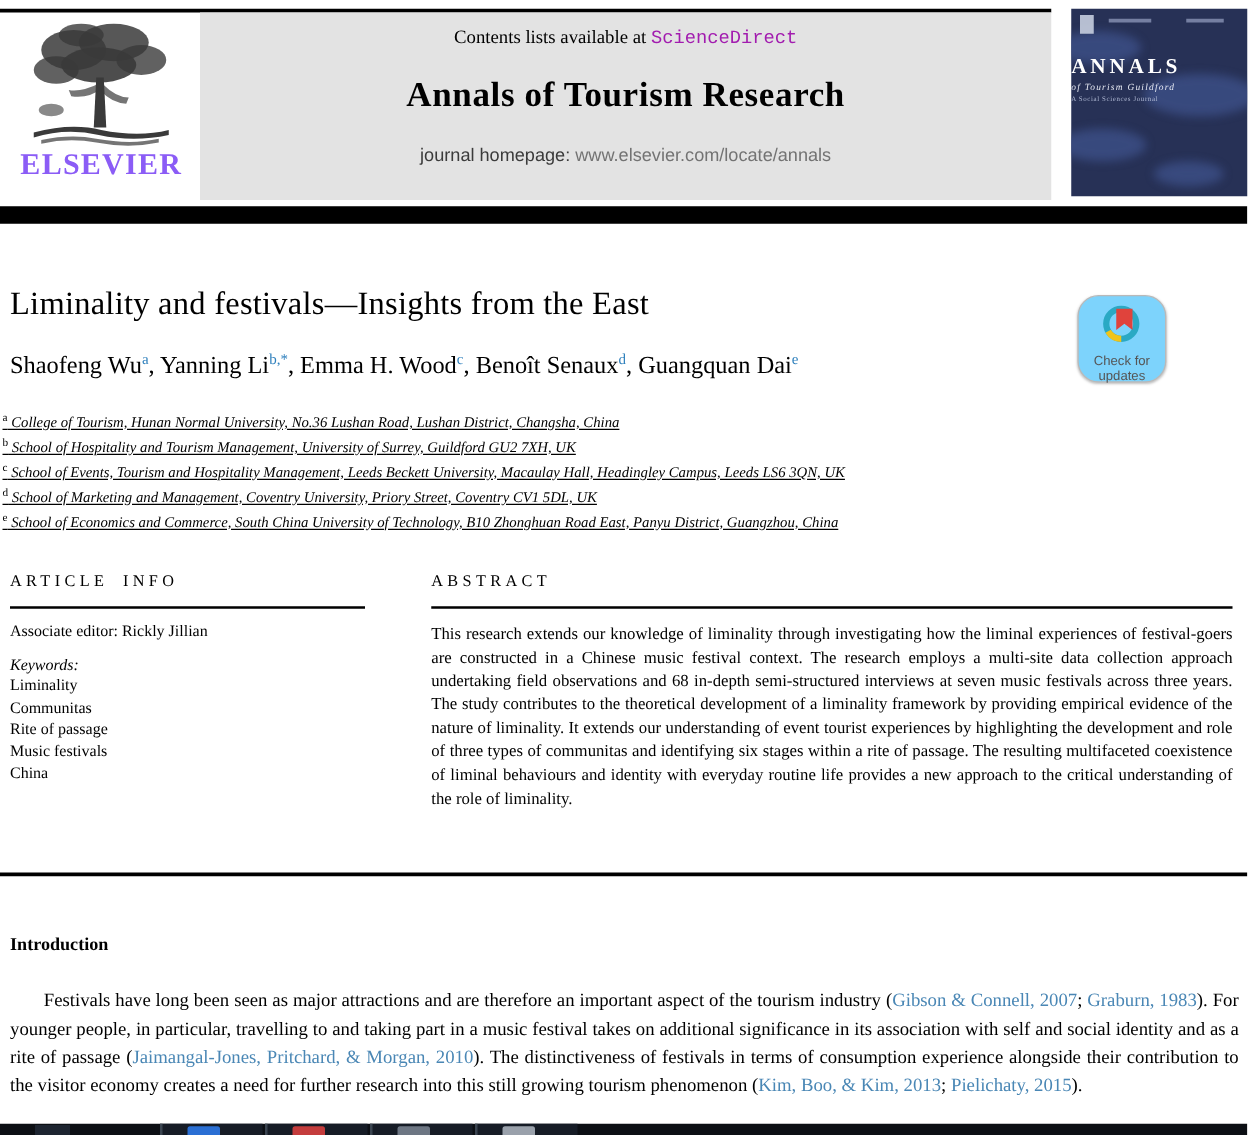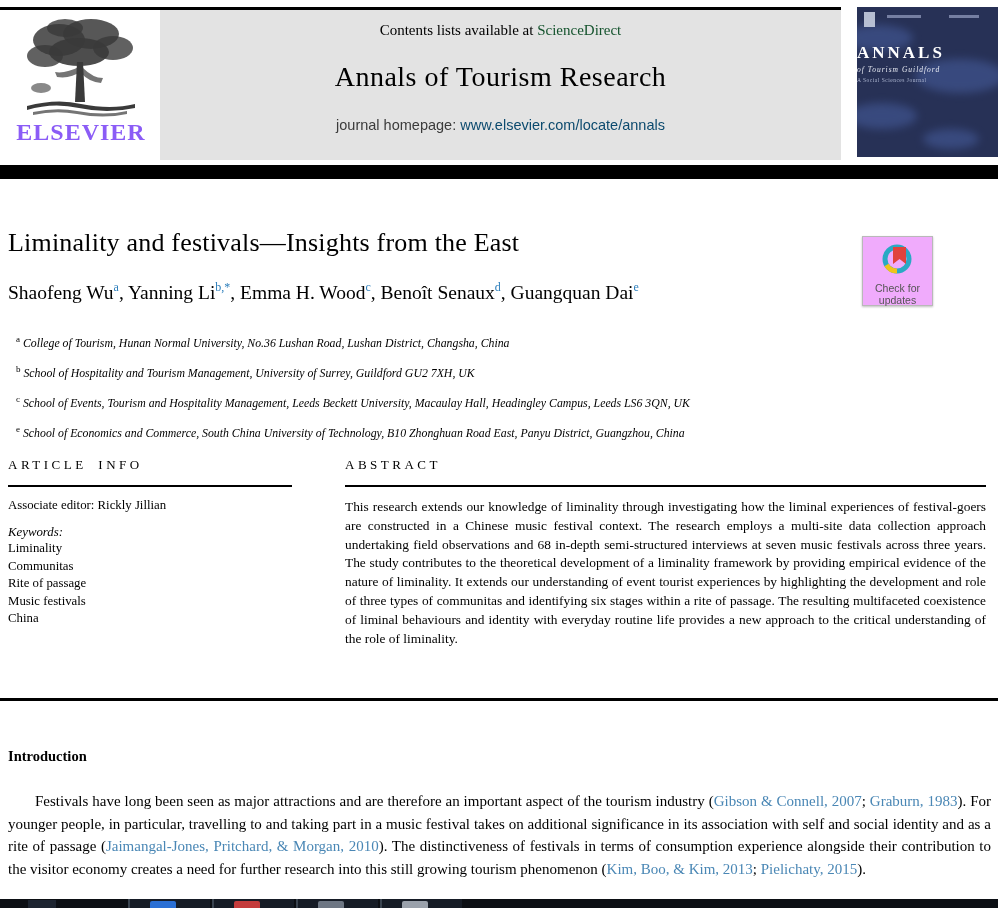--- a/index.html
+++ b/index.html
@@ -14,24 +14,24 @@
   .elsevier svg { display:block; margin:0 auto; }
   .elsevier-word {
     font-family:"Liberation Serif", serif; font-weight:bold; color:#8b5cf6;
     font-size:24px; letter-spacing:1px; line-height:1; margin-top:2px;
   }
   .header-box {
     position:absolute; left:160px; top:10px; width:681px; height:150px;
     background:#e3e3e3; text-align:center;
   }
   .contents-line { margin-top:12px; font-size:15px; }
-  .journal-title { margin-top:22px; font-size:28px; letter-spacing:.5px; }
+  .journal-title { margin-top:22px; font-size:28px; letter-spacing:.5px;font-weight:bold; }
   .homepage-line { margin-top:24px; font-family:"Liberation Sans", sans-serif; font-size:14.5px; color:#3b3b3b; }
-  .link-dark { color:#14532d; cursor:pointer; }
-  .link-light { color:#0c4a6e; cursor:pointer; }
+  .link-dark { color:#a21caf; cursor:pointer;font-family:Liberation Mono, monospace; }
+  .link-light { color:#737373; cursor:pointer; }
   
   .cover {
     position:absolute; left:857px; top:7px; width:152px; height:150px;
     background:#273156; overflow:hidden; text-align:left; cursor:pointer;
   }
   .cover .blob { position:absolute; background:#3d5088; border-radius:50%; filter:blur(4px); opacity:.8; }
   .cover .b1 { width:70px; height:26px; left:-14px; top:18px; }
   .cover .b2 { width:90px; height:34px; left:58px; top:52px; }
   .cover .b3 { width:70px; height:26px; left:-10px; top:96px; }
   .cover .b4 { width:56px; height:20px; left:66px; top:122px; }
@@ -41,27 +41,27 @@
   .cover .m2 { left:92px; top:8px; width:30px; }
   .cover-title { position:relative; margin-top:36px; color:#fff; font-size:17px; letter-spacing:3px; font-weight:bold; }
   .cover-sub { position:relative; color:#e8ebf4; font-size:7.5px; letter-spacing:1px; margin-top:2px; font-style:italic; }
   .cover-tag { position:relative; color:#aeb7d2; font-size:5.5px; letter-spacing:.5px; margin-top:3px; }
   .black-bar { position:absolute; left:0; top:165px; width:998px; height:14px; background:#000; }
 
   
   .art-title { position:absolute; left:8px; top:228px; width:820px; font-size:26px; letter-spacing:.2px; }
   .authors { position:absolute; left:8px; top:280px; width:830px; font-size:19.5px; }
   .authors sup, .blue-sup { color:#2d7fbc; font-size:12px; }
-  .affils { position:absolute; left:16px; top:326px; width:860px; font-size:11.8px; font-style:italic; line-height:26px; }
+  .affils { position:absolute; left:2px; top:326px; width:860px; font-size:11.8px; font-style:italic; line-height:16px;text-decoration:underline; }
   .affil sup { font-size:9px; font-style:normal; }
 
   
   .badge {
     position:absolute; left:862px; top:236px; width:71px; height:70px;
-    background:#f0abfc; border:1px solid #b9b9b9; border-radius:0;
+    background:#7dd3fc; border:1px solid #b9b9b9; border-radius:17px;
     box-shadow:0 1px 2px rgba(0,0,0,.25); text-align:center; cursor:pointer;
   }
   .badge-text { font-family:"Liberation Sans", sans-serif; font-size:10.5px; color:#555; line-height:11.5px; margin-top:2px; }
 
   
   .col-head { font-size:13px; letter-spacing:3.5px; word-spacing:5px; }
   .col-rule { height:2px; background:#000; margin-top:12px; }
   .info-col { position:absolute; left:8px; top:457px; width:284px; }
   .assoc { margin-top:11px; font-size:12.8px; }
   .kw-label { margin-top:12px; font-size:12.8px; font-style:italic; }
@@ -137,20 +137,21 @@
   </div>
 
   <div class="black-bar"></div>
 
   <div class="art-title">Liminality and festivals—Insights from the East</div>
   <div class="authors"><span>Shaofeng Wu</span><sup>a</sup>, <span>Yanning Li</span><sup>b,*</sup>, <span>Emma H. Wood</span><sup>c</sup>, <span>Benoît Senaux</span><sup>d</sup>, <span>Guangquan Dai</span><sup>e</sup></div>
   <div class="affils">
       <div class="affil"><sup>a</sup> College of Tourism, Hunan Normal University, No.36 Lushan Road, Lushan District, Changsha, China</div>
       <div class="affil"><sup>b</sup> School of Hospitality and Tourism Management, University of Surrey, Guildford GU2 7XH, UK</div>
       <div class="affil"><sup>c</sup> School of Events, Tourism and Hospitality Management, Leeds Beckett University, Macaulay Hall, Headingley Campus, Leeds LS6 3QN, UK</div>
+      <div class="affil"><sup>d</sup> School of Marketing and Management, Coventry University, Priory Street, Coventry CV1 5DL, UK</div>
       <div class="affil"><sup>e</sup> School of Economics and Commerce, South China University of Technology, B10 Zhonghuan Road East, Panyu District, Guangzhou, China</div>
     </div>
 
   <div class="badge">
     <span>
       <svg width="40" height="36" viewBox="0 0 40 36" style="margin-top:4px;">
         <circle cx="19" cy="18" r="12" fill="none" stroke="#2aa9c4" stroke-width="5"></circle>
         <path d="M8.5 24 A12 12 0 0 0 19 30" fill="none" stroke="#f0c419" stroke-width="5"></path>
         <path d="M15 6 h13 v17 l-6.5 -5 l-6.5 5 z" fill="#e0433c"></path>
       </svg>

